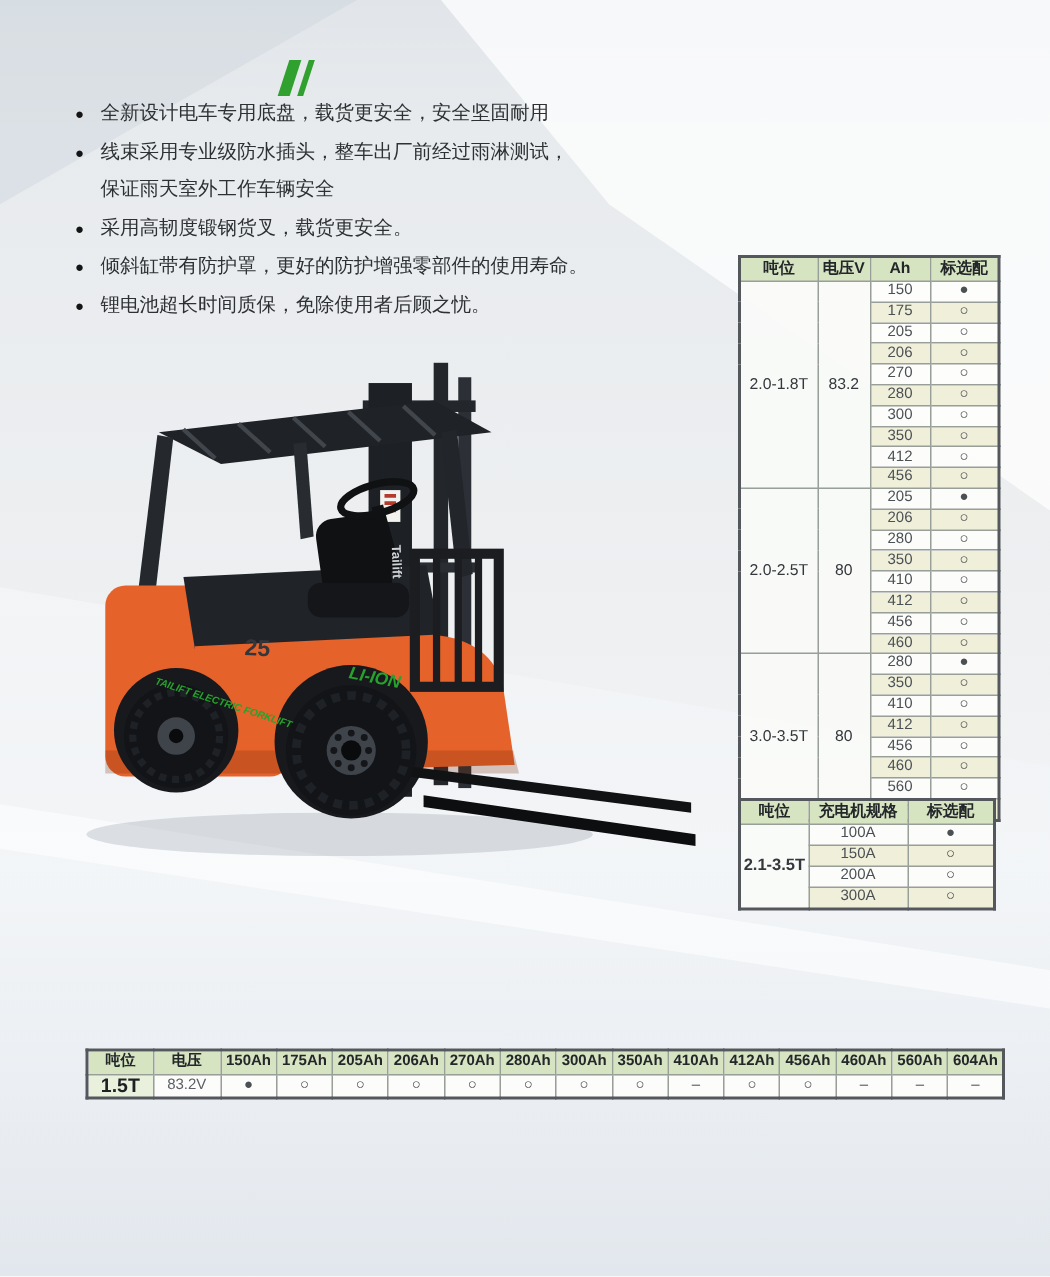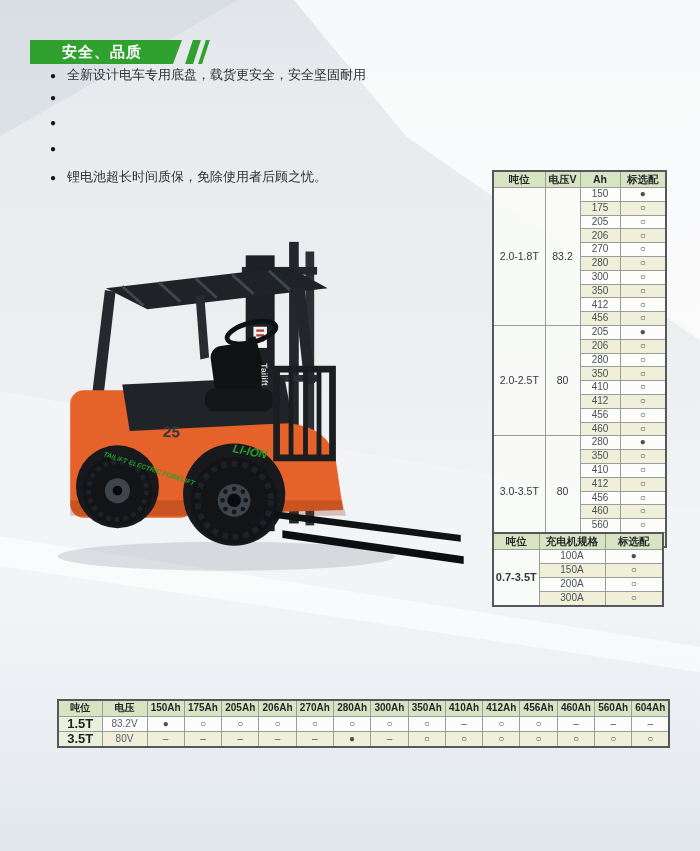--- a/index.html
+++ b/index.html
@@ -58,39 +58,43 @@
 </style>
 </head>
 <body>
 
 <div class="page">
   <div class="bg-layer wedge4"></div>
   <div class="bg-layer wedge1"></div>
   <div class="bg-layer wedge2"></div>
   <div class="bg-layer wedge3"></div>
 
-  <div class="banner">
-    <span>安全、品质</span>
-  </div>
   <div class="stripe stripe1"></div>
   <div class="stripe stripe2"></div>
 
   <div class="features">
       <div class="feature">
         <span class="bullet">●</span>
         <span class="ftext">全新设计电车专用底盘，载货更安全，安全坚固耐用</span>
       </div>
       <div class="feature">
         <span class="bullet">●</span>
+        <span class="ftext">线束采用专业级防水插头，整车出厂前经过雨淋测试，</span>
+      </div>
+      <div class="feature">
+        <span class="bullet"></span>
+        <span class="ftext">保证雨天室外工作车辆安全</span>
       </div>
       <div class="feature">
         <span class="bullet">●</span>
+        <span class="ftext">采用高韧度锻钢货叉，载货更安全。</span>
       </div>
       <div class="feature">
         <span class="bullet">●</span>
+        <span class="ftext">倾斜缸带有防护罩，更好的防护增强零部件的使用寿命。</span>
       </div>
       <div class="feature">
         <span class="bullet">●</span>
         <span class="ftext">锂电池超长时间质保，免除使用者后顾之忧。</span>
       </div>
     </div>
 
   <div class="forklift-wrap">
     <svg viewBox="0 0 420 365" width="420" height="352">
 
@@ -312,21 +316,21 @@
       </colgroup>
     <thead>
         <tr>
           <th>吨位</th>
           <th>充电机规格</th>
           <th>标选配</th>
         </tr>
       </thead>
     <tbody>
         <tr>
-          <td class="merge" rowspan="4">0.7-3.5T</td>
+          <td class="merge" rowspan="4">2.1-3.5T</td>
           <td>100A</td>
           <td class="m-std">●</td>
         </tr>
         <tr>
           <td class="zebra">150A</td>
           <td class="zebra m-opt">○</td>
         </tr>
         <tr>
           <td>200A</td>
           <td class="m-opt">○</td>
@@ -389,33 +393,15 @@
           <td class="m-opt">○</td>
           <td class="m-opt">○</td>
           <td class="m-opt">○</td>
           <td class="m-none">–</td>
           <td class="m-opt">○</td>
           <td class="m-opt">○</td>
           <td class="m-none">–</td>
           <td class="m-none">–</td>
           <td class="m-none">–</td>
         </tr>
-        <tr>
-          <td class="ton">3.5T</td>
-          <td class="volt zebra">80V</td>
-          <td class="zebra m-none">–</td>
-          <td class="zebra m-none">–</td>
-          <td class="zebra m-none">–</td>
-          <td class="zebra m-none">–</td>
-          <td class="zebra m-none">–</td>
-          <td class="zebra m-std">●</td>
-          <td class="zebra m-none">–</td>
-          <td class="zebra m-opt">○</td>
-          <td class="zebra m-opt">○</td>
-          <td class="zebra m-opt">○</td>
-          <td class="zebra m-opt">○</td>
-          <td class="zebra m-opt">○</td>
-          <td class="zebra m-opt">○</td>
-          <td class="zebra m-opt">○</td>
-        </tr>
       </tbody>
   </table>
 </div>
 
 </body></html>

